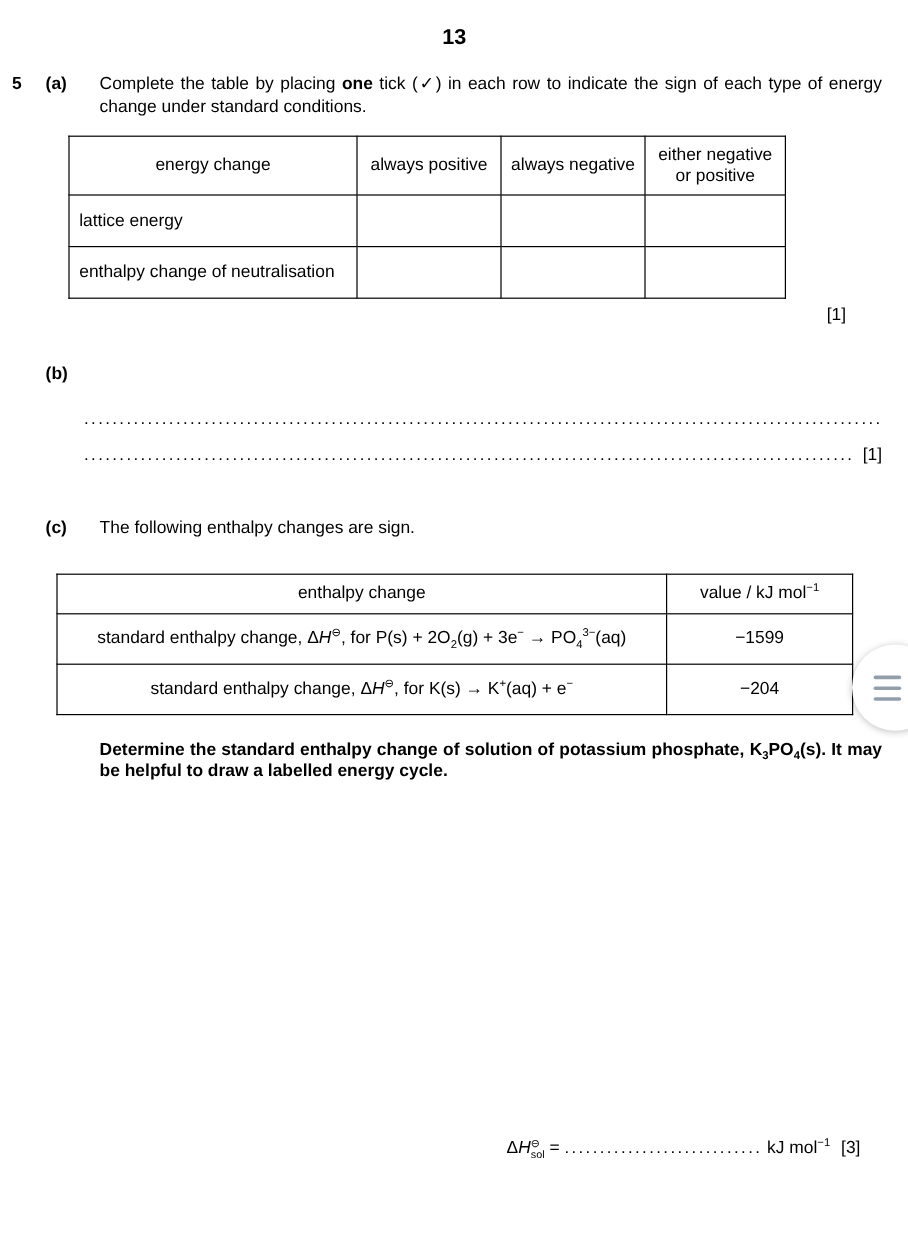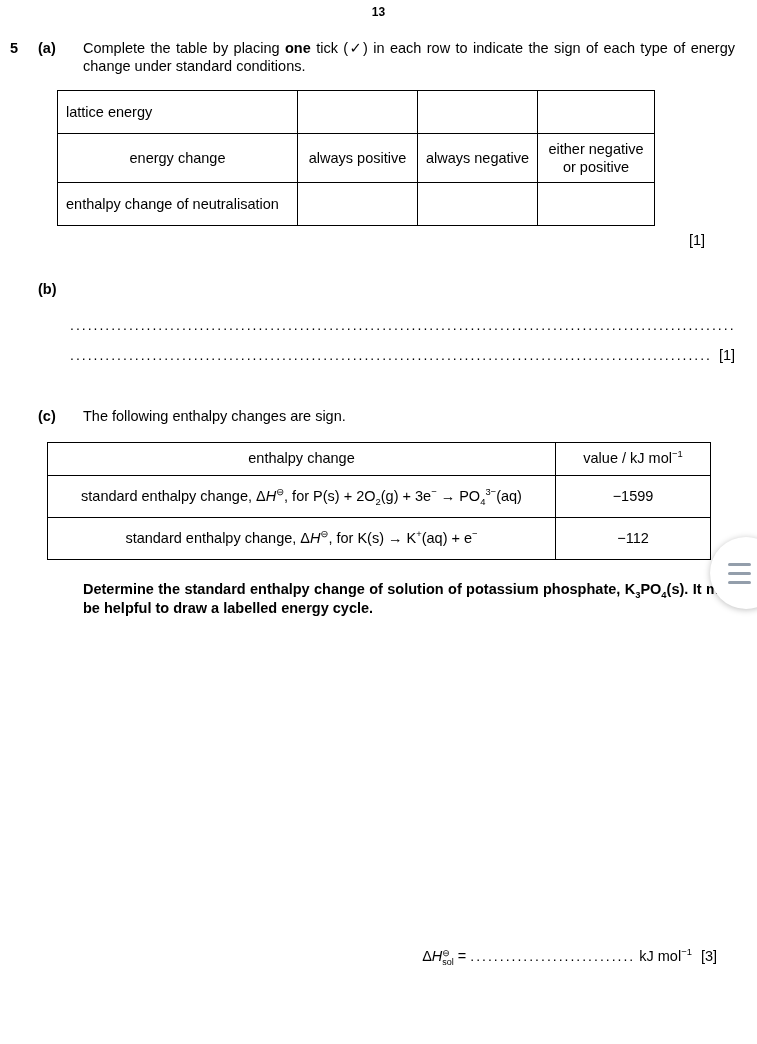--- a/index.html
+++ b/index.html
@@ -2,21 +2,21 @@
 <html><head>
 <meta charset="utf-8">
 <style>
   html,body{margin:0;padding:0;}
   body{
     width:757px;height:1044px;position:relative;overflow:hidden;
     background:#ffffff;color:#000;
     font-family:"Liberation Sans", sans-serif;
     font-size:14.5px;line-height:1.3;
   }
-  .page-number{padding-top:5px;text-align:center;font-weight:bold;font-size:12px;}
+  .page-number{padding-top:20px;text-align:center;font-weight:bold;font-size:18px;}
   .qrow{display:flex;align-items:flex-start;padding:0 22px 0 10px;}
   .qnum{width:28px;font-weight:bold;flex:none;}
   .plabel{width:32px;font-weight:bold;flex:none;}
   .ptext{flex:1;text-align:justify;margin-left:13px;}
   .mt-parta{margin-top:18px;}
   .mt-partb{margin-top:30px;}
   .mt-partc{margin-top:42px;}
   .mt-instr{margin-top:20px;font-weight:bold;}
 
   table{border-collapse:collapse;table-layout:fixed;}
@@ -28,21 +28,21 @@
   .table-a td.rowlabel{text-align:left;padding-left:8px;}
 
   .marks-right{margin:5px 52px 0 0;text-align:right;}
 
   .answer-line{display:flex;align-items:baseline;margin:0 22px 0 70px;}
   .answer-line.first{margin-top:17px;}
   .answer-line.second{margin-top:12px;}
   .dots{flex:1;overflow:hidden;white-space:nowrap;letter-spacing:2px;font-size:14px;}
   .marks-inline{flex:none;padding-left:7px;}
 
-  .table-c{margin:16px 0 0 47px;width:663px;border-radius:32px;}
+  .table-c{margin:28px 0 0 47px;width:663px;border-radius:32px;}
   .table-c th{height:28px;text-align:center;}
   .table-c td{height:37px;text-align:center;}
 
   sup,sub{font-size:0.65em;line-height:0;}
   .stk{display:inline-block;vertical-align:-0.45em;line-height:1.05;font-size:0.62em;text-align:left;}
   .stk .t,.stk .b{display:block;}
 
   .answer-equation{
     position:absolute;top:947px;right:40px;
     display:flex;align-items:baseline;white-space:nowrap;
@@ -71,30 +71,30 @@
 
 <table class="table-a">
   <colgroup>
       <col style="width:240px">
       <col style="width:120px">
       <col style="width:120px">
       <col style="width:117px">
     </colgroup>
   <tbody>
       <tr>
+    <th>energy change</th>
+    <th>always positive</th>
+    <th>always negative</th>
+    <th>either negative or positive</th>
+  </tr>
+  <tr>
     <td class="rowlabel">lattice energy</td>
     <td class="tick-cell"></td>
     <td class="tick-cell"></td>
     <td class="tick-cell"></td>
-  </tr>
-  <tr>
-    <th>energy change</th>
-    <th>always positive</th>
-    <th>always negative</th>
-    <th>either negative or positive</th>
   </tr>
   <tr>
     <td class="rowlabel">enthalpy change of neutralisation</td>
     <td class="tick-cell"></td>
     <td class="tick-cell"></td>
     <td class="tick-cell"></td>
   </tr>
 </tbody>
   </table>
 
@@ -128,21 +128,21 @@
       <tr>
     <th>enthalpy change</th>
     <th>value / kJ mol<sup>−1</sup></th>
   </tr>
   <tr>
     <td>standard enthalpy change, Δ<i>H</i><sup>⊖</sup>, for P(s) + 2O<sub>2</sub>(g) + 3e<sup>−</sup> → PO<sub>4</sub><sup>3−</sup>(aq)</td>
     <td>−1599</td>
   </tr>
   <tr>
     <td>standard enthalpy change, Δ<i>H</i><sup>⊖</sup>, for K(s) → K<sup>+</sup>(aq) + e<sup>−</sup></td>
-    <td>−112</td>
+    <td>−204</td>
   </tr>
 </tbody>
   </table>
 
 <div class="qrow mt-instr">
   <div class="qnum"></div>
   <div class="plabel"></div>
   <div class="ptext">Determine the standard enthalpy change of solution of potassium phosphate, K<sub>3</sub>PO<sub>4</sub>(s). It may be helpful to draw a labelled energy cycle.</div>
 </div>
 

